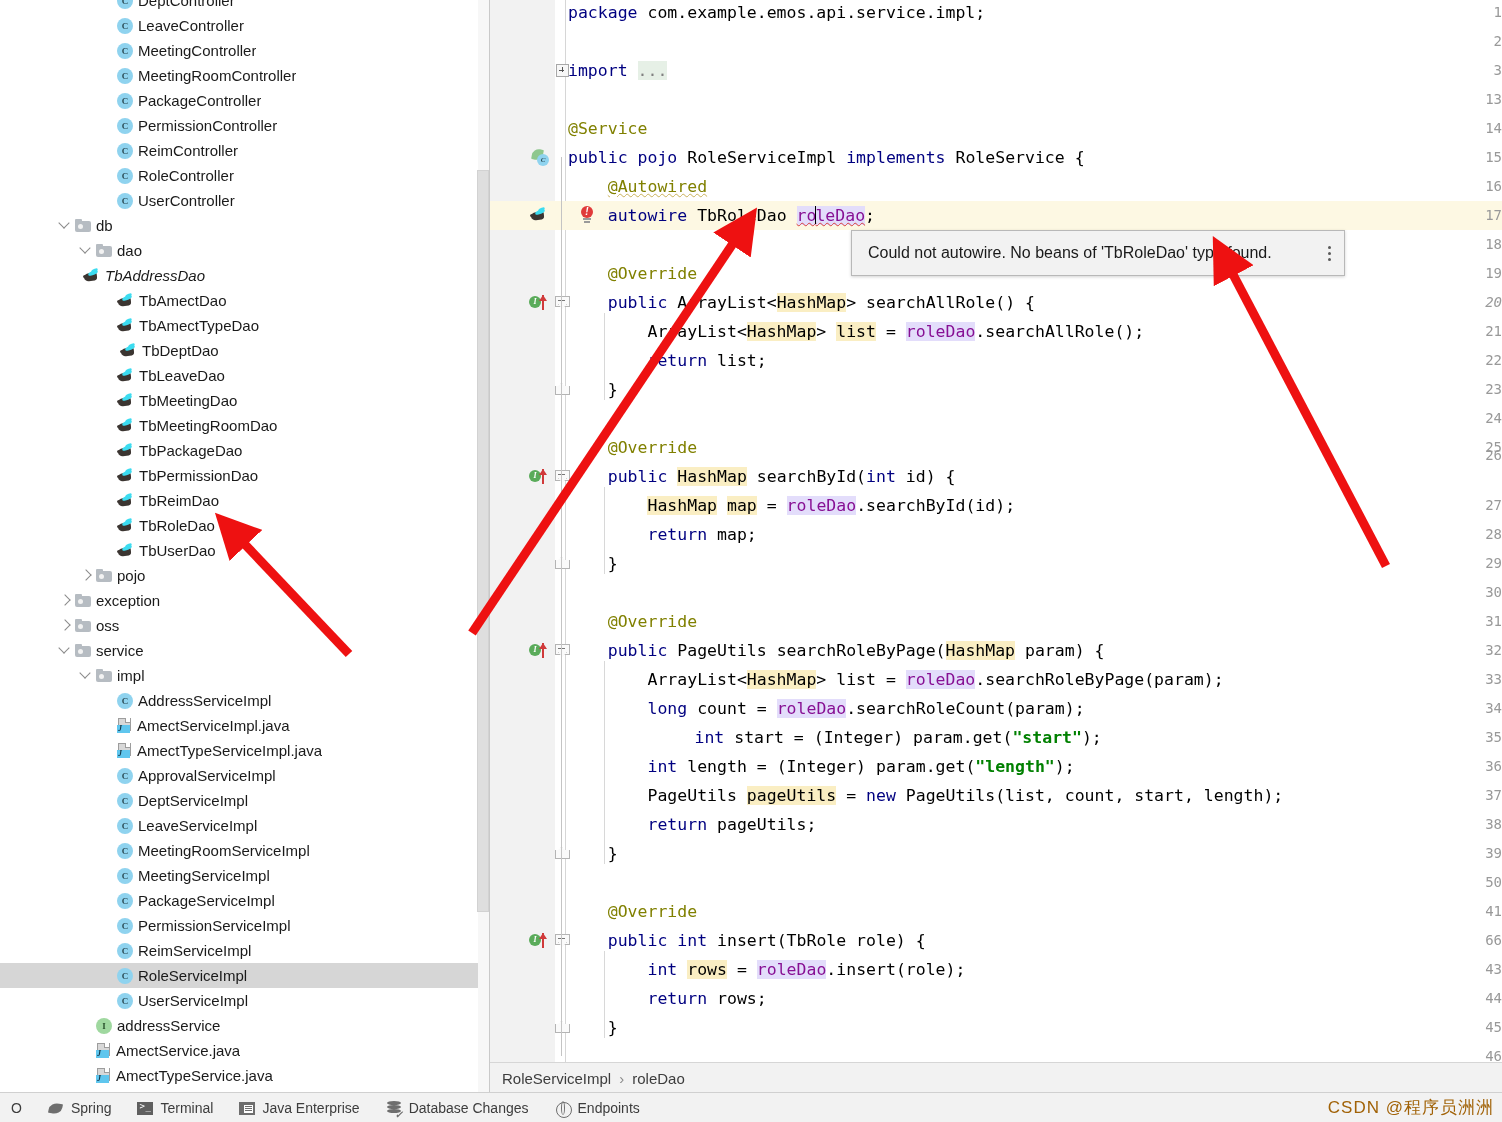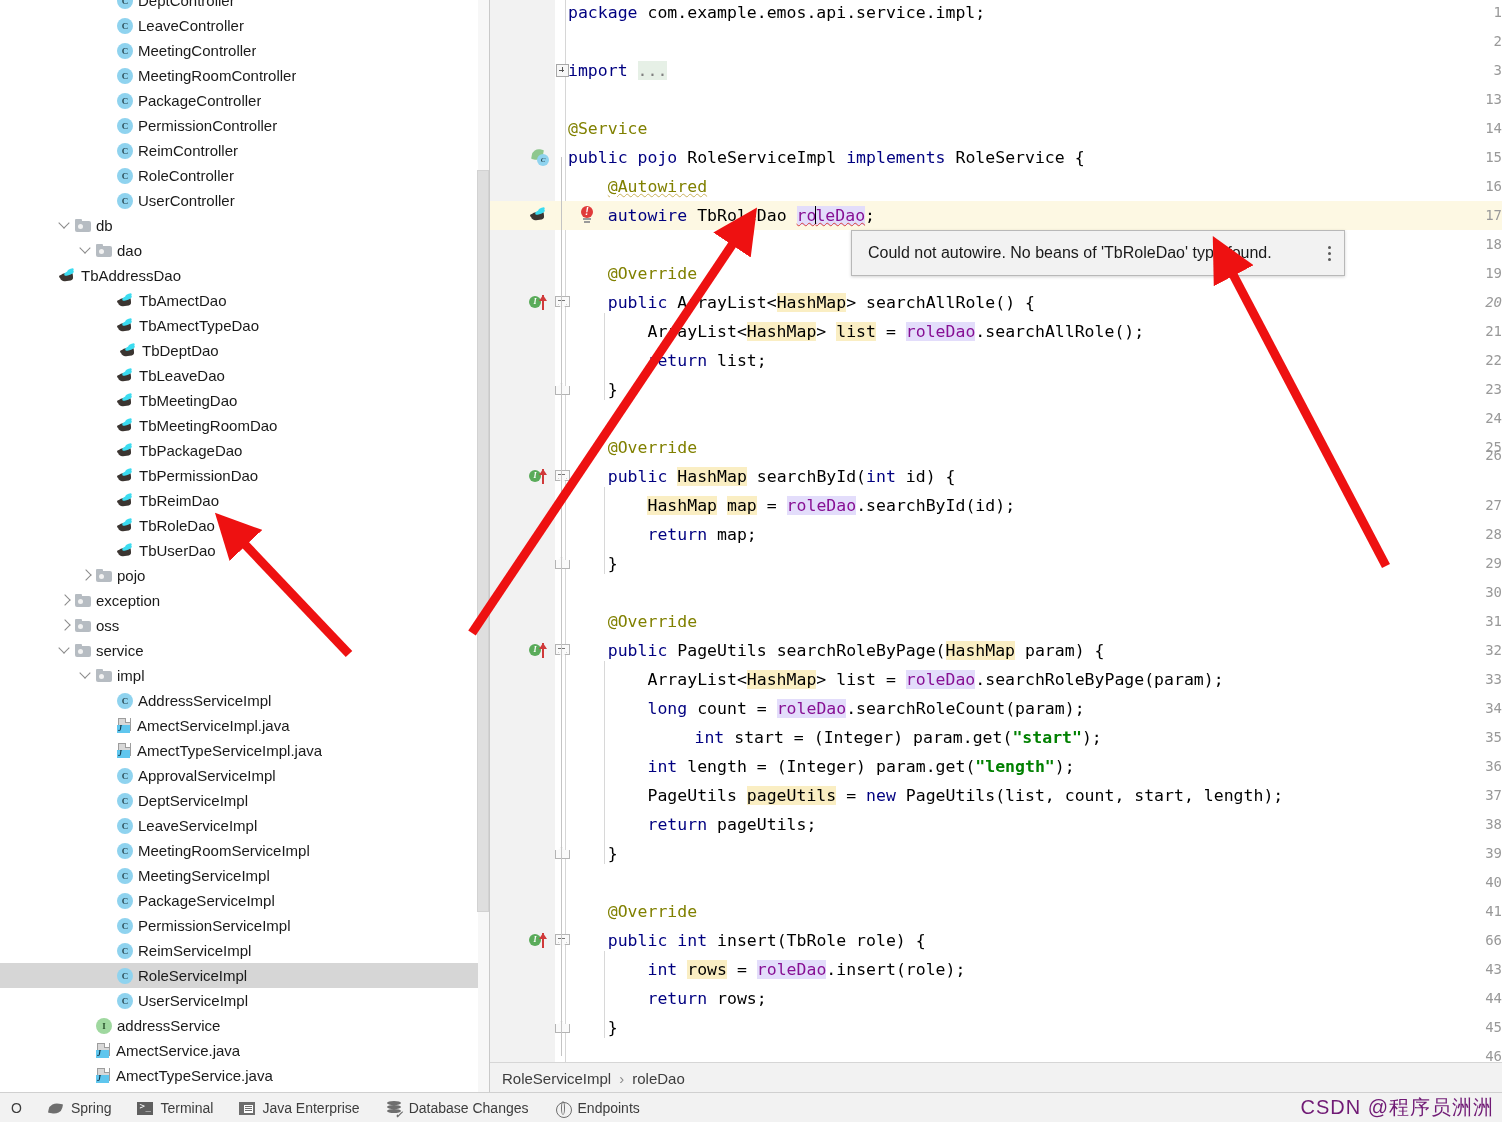--- a/index.html
+++ b/index.html
@@ -204,21 +204,21 @@
   .db .e1{top:0;}.db .e2{top:4px;}.db .e3{top:8px;}
   .db .chk{position:absolute;left:8px;top:8px;color:#6e6e6e;font-size:10px;font-weight:bold;}
   .globe{position:absolute;left:1px;top:2px;width:14px;height:14px;border-radius:50%;
     border:1.6px solid #6e6e6e;}
   .globe:before{content:"";position:absolute;left:4.5px;top:-1.6px;width:2px;height:14px;
     border-left:1.6px solid #6e6e6e;border-right:1.6px solid #6e6e6e;border-radius:50%;}
 
   
   #watermark{
     position:absolute;right:8px;top:1094px;height:26px;
-    display:flex;align-items:center;font-size:20px;color:#701a75;
+    display:flex;align-items:center;font-size:17px;color:#a16207;
     letter-spacing:1px;
   }
 
   
   .arrow-svg{position:absolute;left:0;top:0;pointer-events:none;}
 </style>
 </head>
 <body>
 
 <div id="app">
@@ -285,21 +285,21 @@
           <span class="arrow down">
             <i></i>
           </span>
           <span class="ic ic-folder">
             <i class="ft"></i>
             <i class="fb"></i>
             <i class="fd"></i>
           </span>
           <span class="tree-label">dao</span>
         </div>
-        <div class="tree-row" style="top: 263px; position: absolute; left: 0px; right: 16px; padding-left: 44px;">
+        <div class="tree-row" style="top: 263px; position: absolute; left: 0px; right: 16px; padding-left: 68px; font-style: italic;">
           <span class="arrow none"></span>
           <span class="ic ic-dao">
             <i class="body"></i>
             <i class="beak"></i>
             <i class="wing"></i>
             <i class="wing2"></i>
           </span>
           <span class="tree-label">TbAddressDao</span>
         </div>
         <div class="tree-row" style="top: 288px; position: absolute; left: 0px; right: 0px; padding-left: 102px;">
@@ -602,21 +602,21 @@
         <div class="ln" style="top: 578px;">30</div>
         <div class="ln" style="top: 607px;">31</div>
         <div class="ln" style="top: 636px;">32</div>
         <div class="ln" style="top: 665px;">33</div>
         <div class="ln" style="top: 694px;">34</div>
         <div class="ln" style="top: 723px;">35</div>
         <div class="ln" style="top: 752px;">36</div>
         <div class="ln" style="top: 781px;">37</div>
         <div class="ln" style="top: 810px;">38</div>
         <div class="ln" style="top: 839px;">39</div>
-        <div class="ln" style="top: 868px;">40</div>
+        <div class="ln" style="top: 868px;">50</div>
         <div class="ln" style="top: 897px;">41</div>
         <div class="ln" style="top: 926px;">66</div>
         <div class="ln" style="top: 955px;">43</div>
         <div class="ln" style="top: 984px;">44</div>
         <div class="ln" style="top: 1013px;">45</div>
         <div class="ln" style="top: 1042px;">46</div>
       </div>
     <div id="gutter-icons">
         <div class="gutter-icon" style="top: 143px; left: 40px;">
           <i class="bean-icon">

